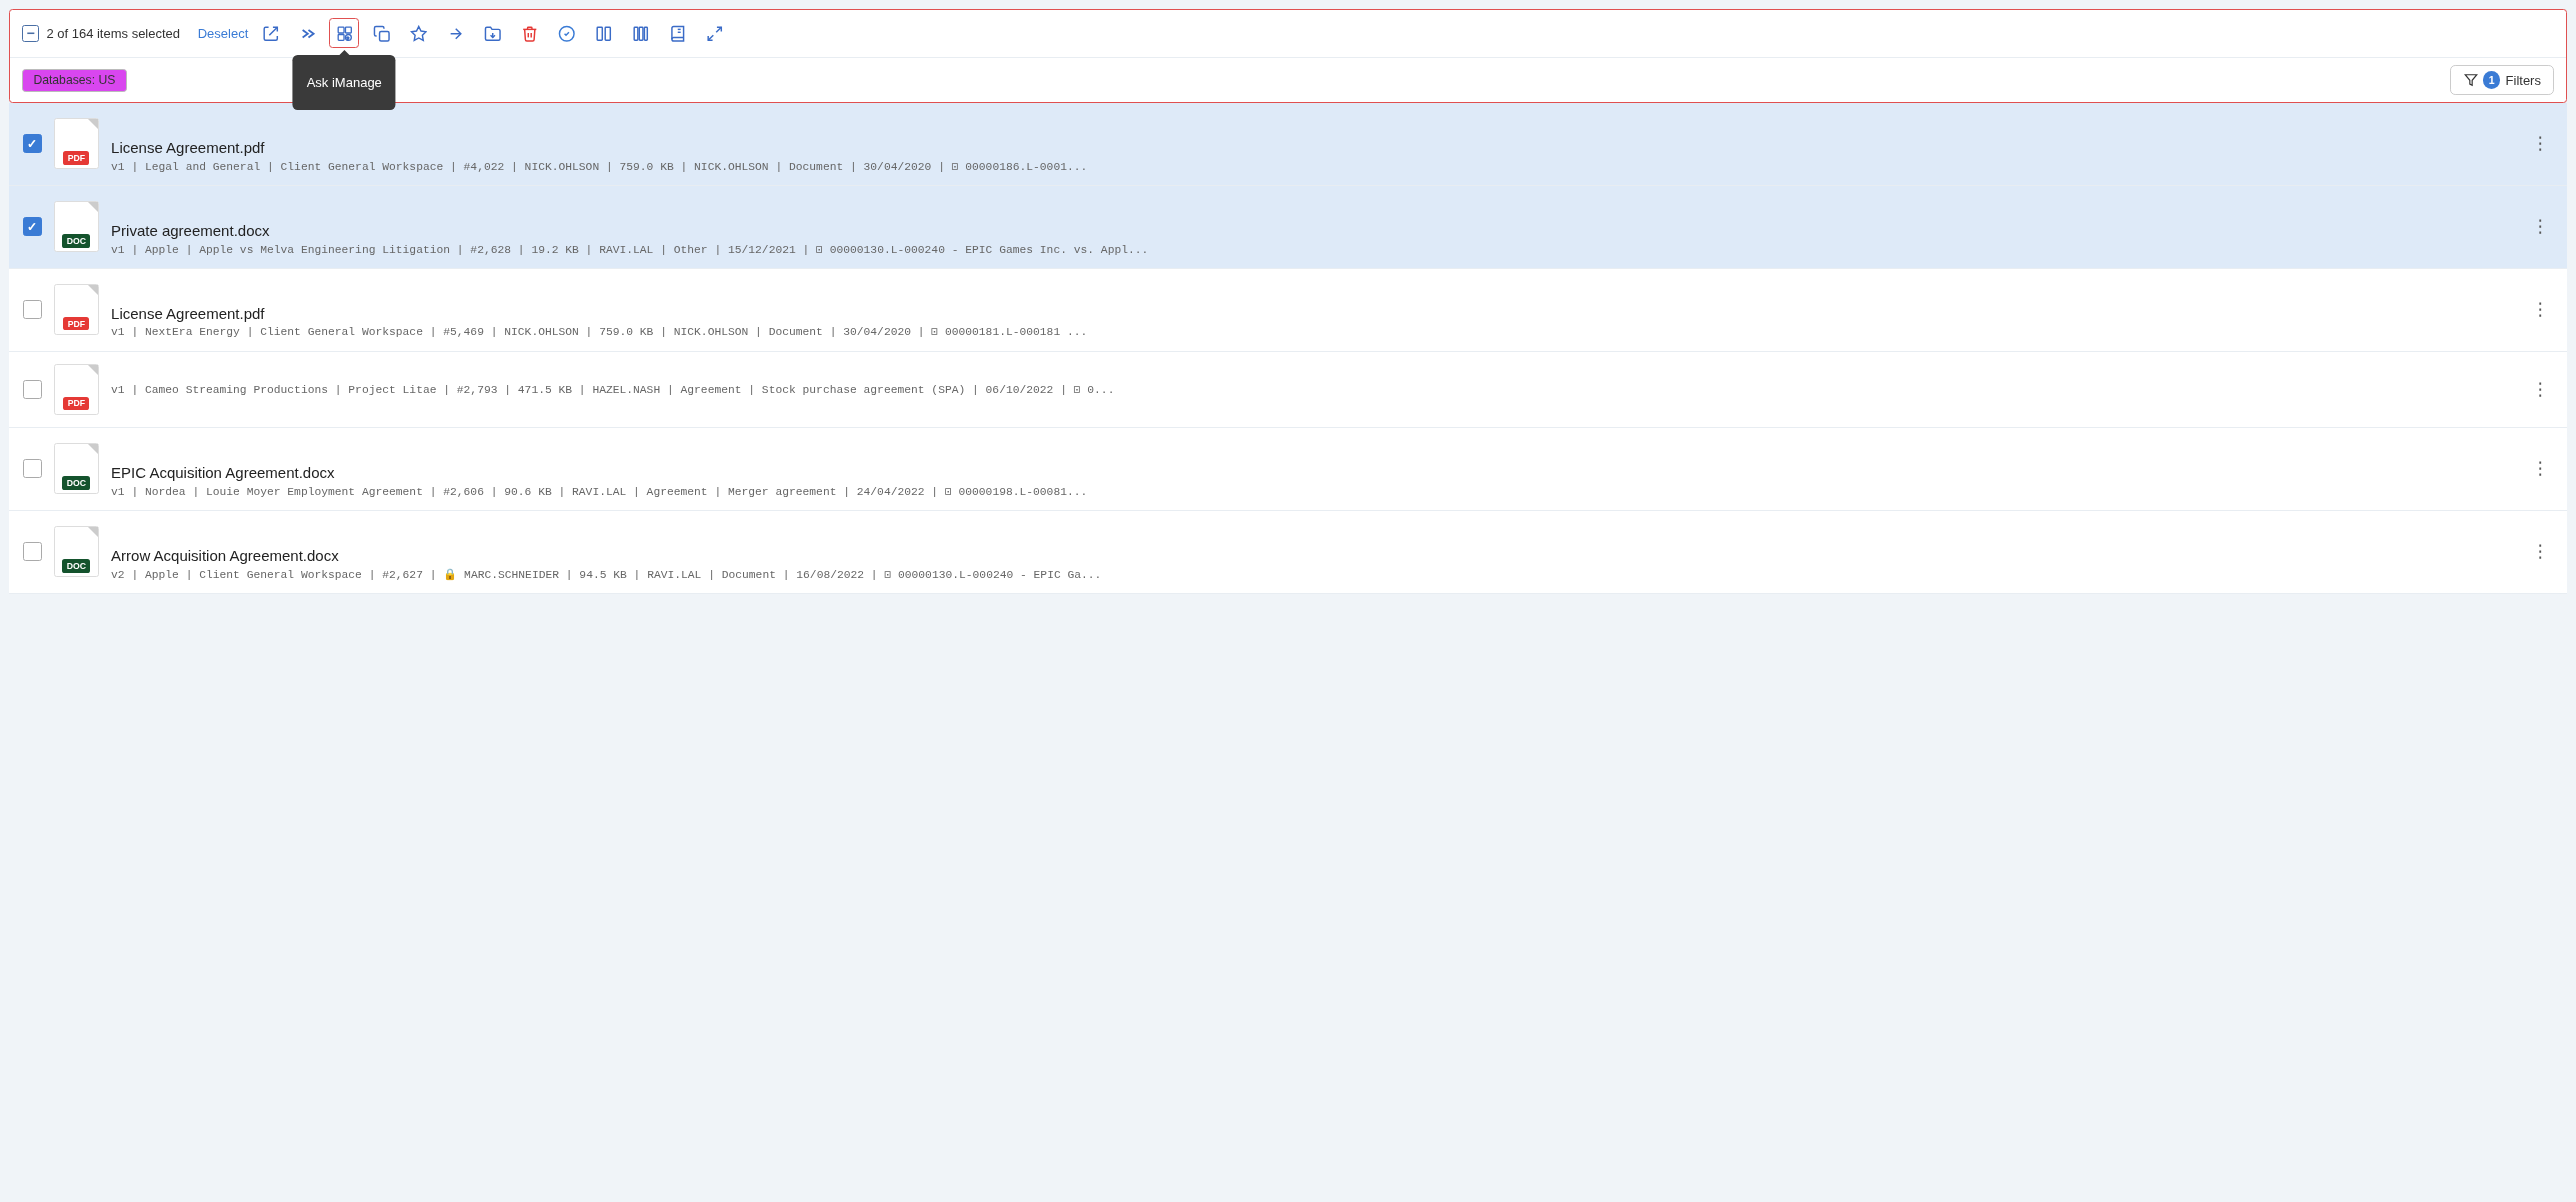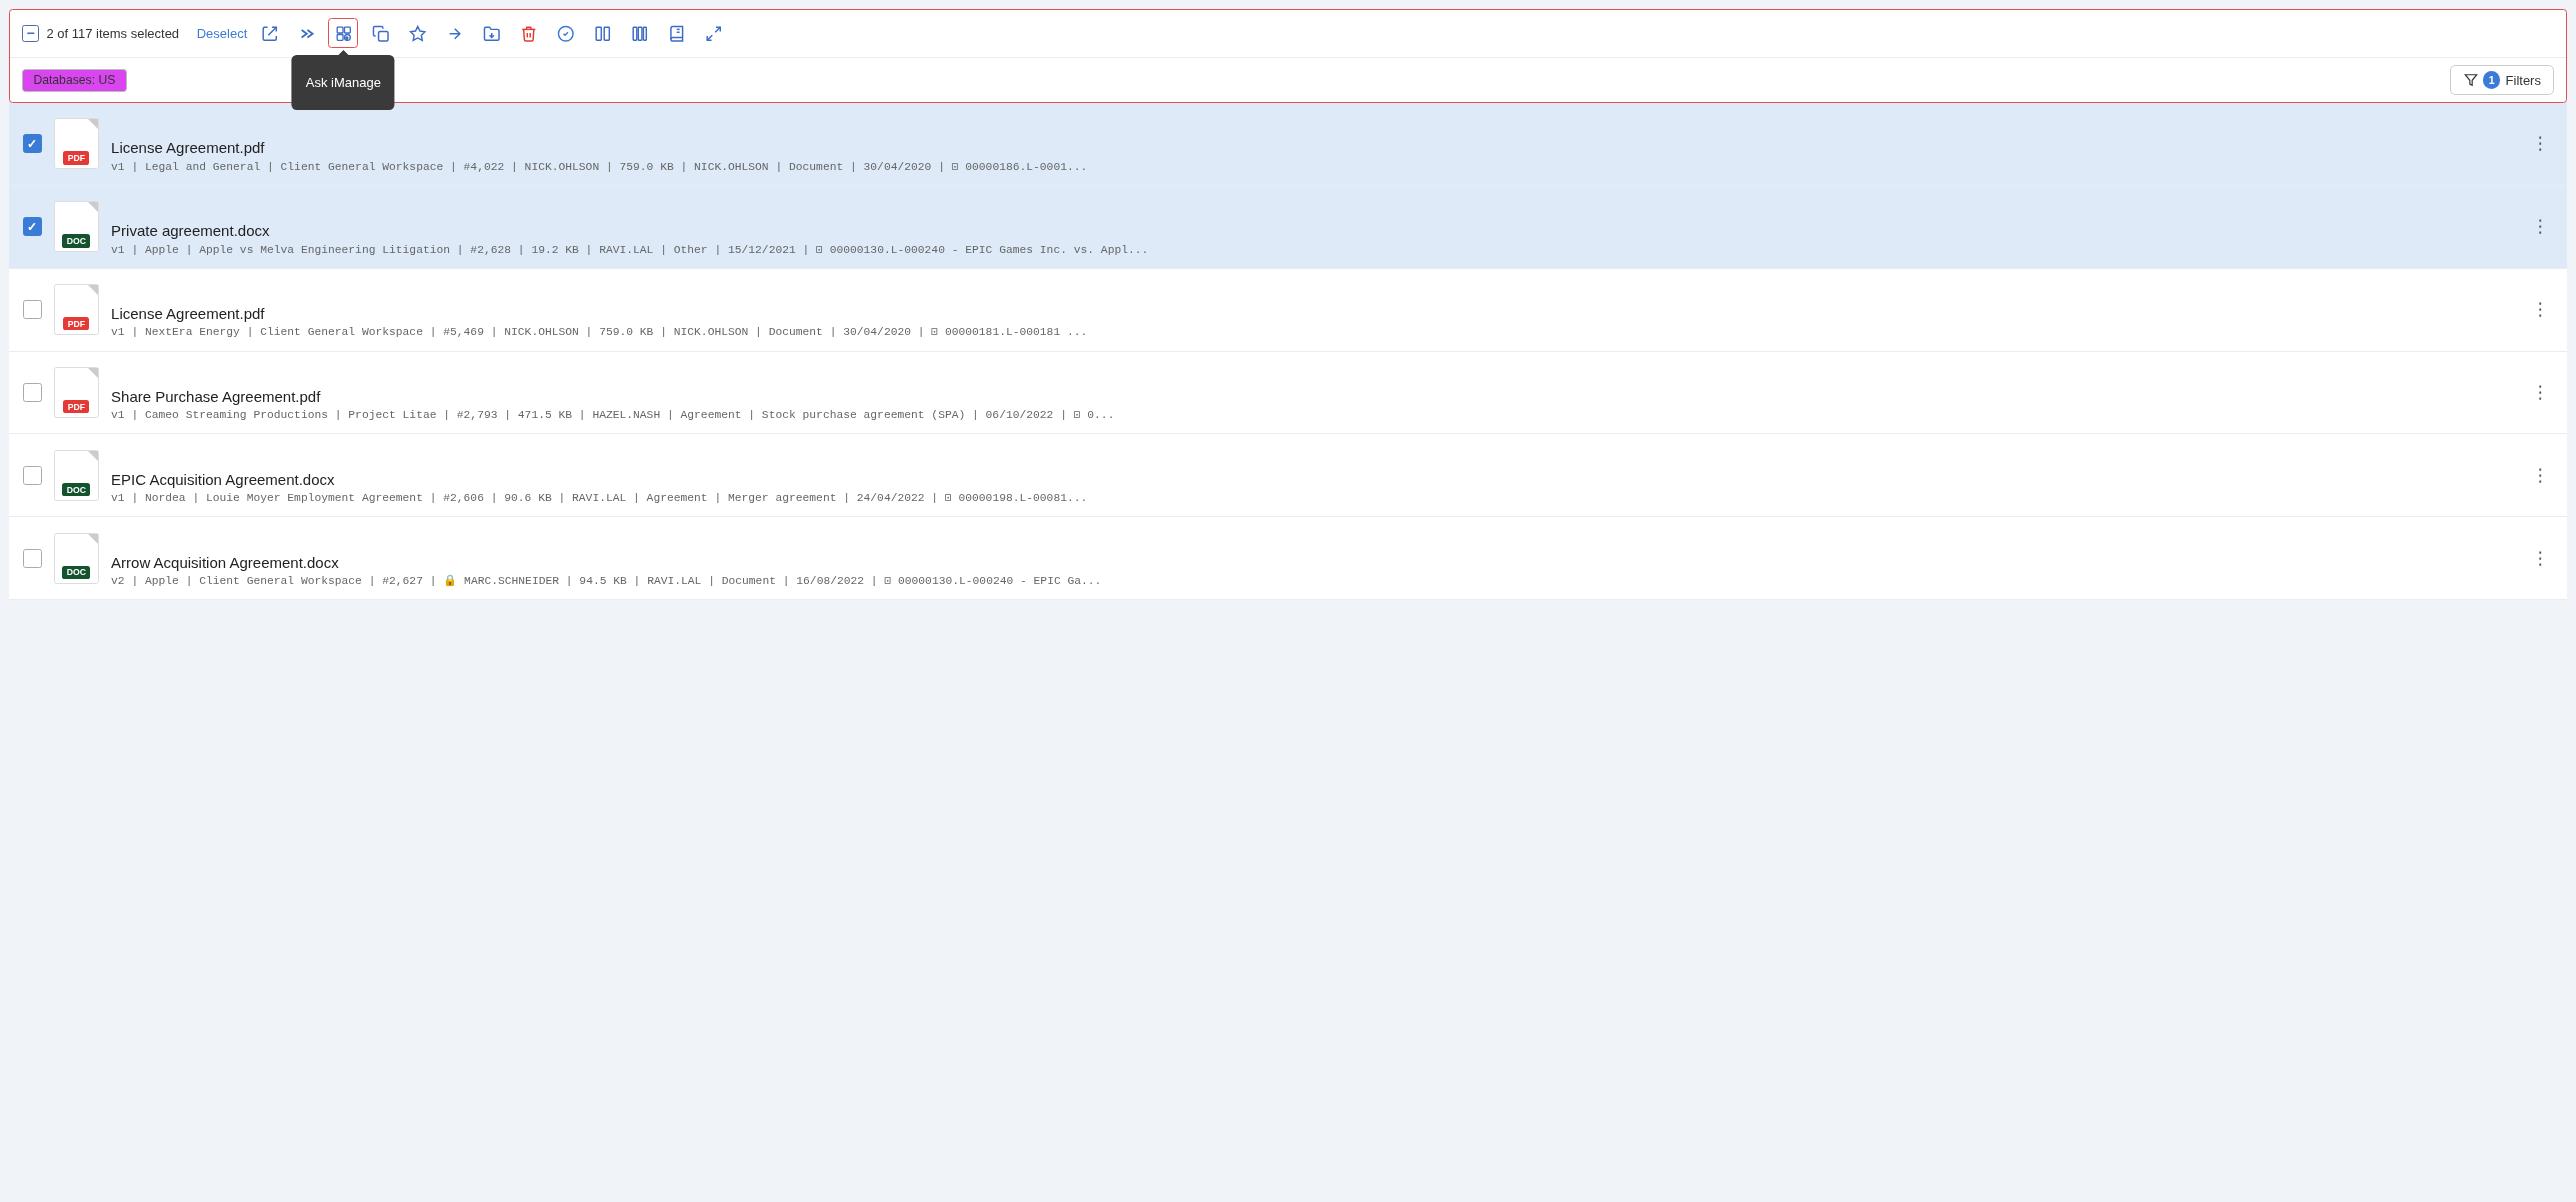--- a/index.html
+++ b/index.html
@@ -278,21 +278,21 @@
 <body>
 
 <div>
   <div class="toolbar-area">
 
     <div class="toolbar-row">
 
       <div class="deselect-minus">−</div>
 
       <span class="selection-info">
-        <span>2 of 117 items selected</span>
+        <span>2 of 164 items selected</span>
         &nbsp;
         <a class="deselect-link">Deselect</a>
       </span>
 
       <button class="toolbar-btn">
         <svg viewBox="0 0 24 24" fill="none" stroke="#3a6bc7" stroke-width="2">
           <path d="M9 3H5a2 2 0 0 0-2 2v14a2 2 0 0 0 2 2h14a2 2 0 0 0 2-2v-4"></path>
           <polyline points="15 3 21 3 21 9"></polyline>
           <line x1="10" y1="14" x2="21" y2="3"></line>
         </svg>
@@ -453,21 +453,20 @@
       <div class="doc-more-btn">⋮</div>
     </div>
 
     <div class="doc-item">
       <div class="checkbox"></div>
       <div class="file-icon">
         <div class="file-icon-corner"></div>
         <span class="file-badge pdf">PDF</span>
       </div>
       <div class="doc-info">
-        <div class="doc-title">Share Purchase Agreement.pdf</div>
         <div class="doc-meta">v1 | Cameo Streaming Productions | Project Litae | #2,793 | 471.5 KB | HAZEL.NASH | Agreement | Stock purchase agreement (SPA) | 06/10/2022 | ⊡ 0...</div>
       </div>
       <div class="doc-more-btn">⋮</div>
     </div>
 
     <div class="doc-item">
       <div class="checkbox"></div>
       <div class="file-icon">
         <div class="file-icon-corner"></div>
         <span class="file-badge doc">DOC</span>

